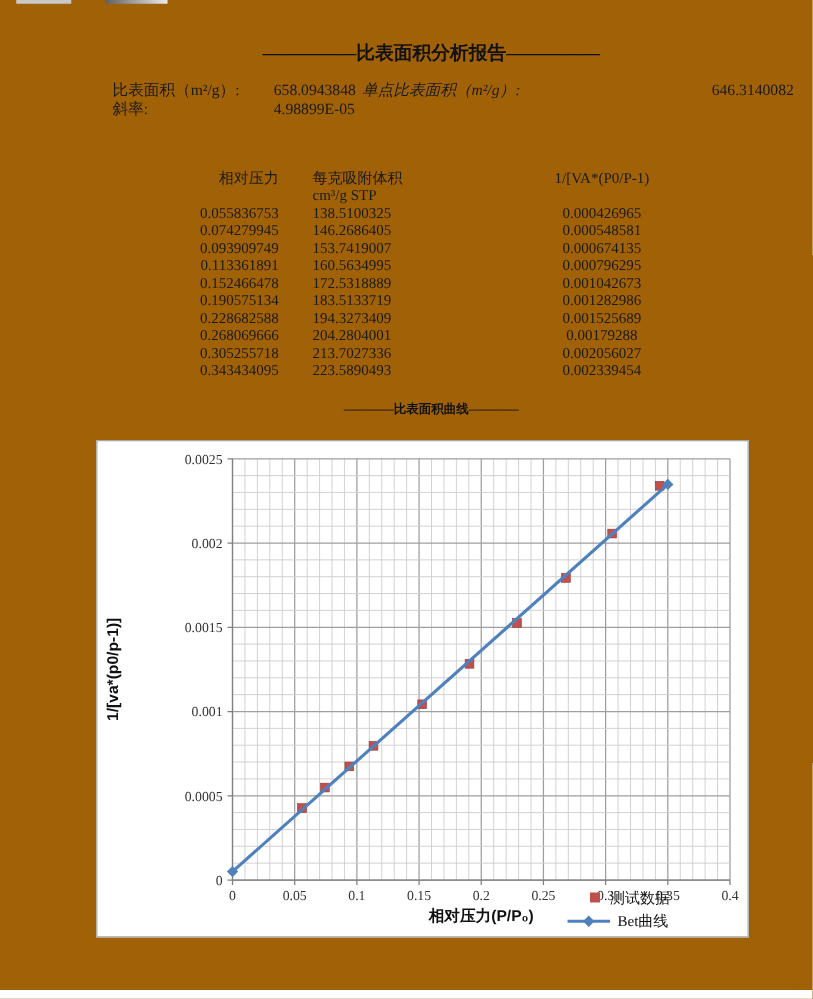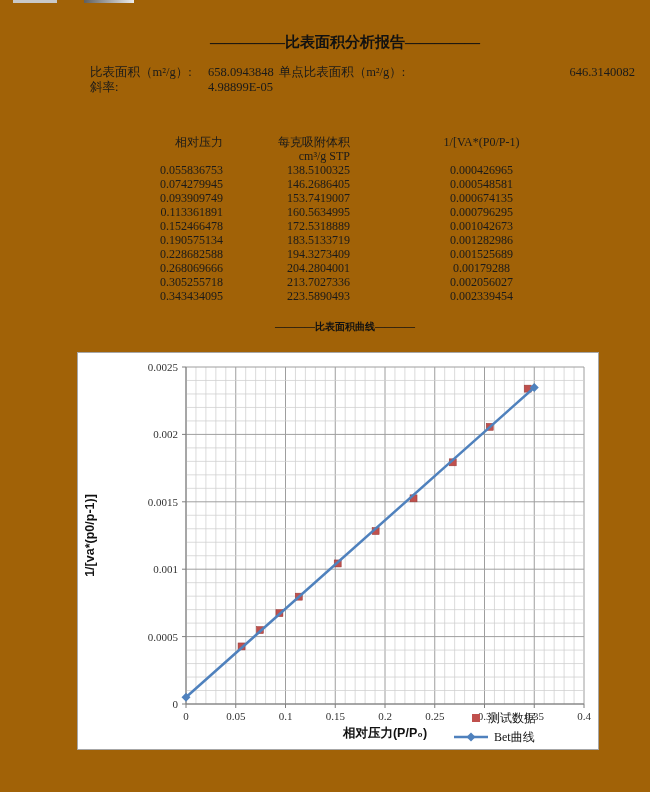--- a/index.html
+++ b/index.html
@@ -8,30 +8,30 @@
     font-family:"Liberation Serif","DejaVu Serif",serif;color:#1a1a1a;padding-left:20px;
   }
   .artifact-bar{position:absolute;top:0;height:3px;}
   .artifact-bar.b1{left:13px;width:44px;background:#c9c9c9;}
   .artifact-bar.b2{left:84px;width:50px;background:linear-gradient(90deg,#5f5f5f,#ececec);}
 
   .report-title{margin:33px 0 0 0;text-align:center;font-size:15px;font-weight:bold;color:#111;}
   .chart-section-title{margin:17px 0 0 0;text-align:center;font-size:10px;font-weight:bold;color:#111;}
 
   .summary{margin-top:13px;padding:0 35px 0 70px;font-size:12.5px;line-height:15px;}
-  .summary-row{display:flex;}
+  .summary-row{display:flex;gap:11px;}
   .s-label{flex:0 0 118px;}
   .s-mid{flex:1 1 auto;white-space:nowrap;}
-  .s-mid .s-mid-label{margin-left:5px;}
+  .s-mid .s-mid-label{margin-left:5px;font-style:italic;}
   .s-right{flex:0 0 auto;text-align:right;}
 
   .data-table{margin-top:40px;padding-right:57px;font-size:12px;line-height:14px;}
   .t-row{display:flex;}
   .c1{flex:0 0 203px;text-align:right;}
-  .c2{flex:0 0 100px;margin-left:27px;text-align:right;}
+  .c2{flex:0 0 100px;margin-left:27px;text-align:left;}
   .c3{flex:1 1 auto;text-align:center;}
 
   .chart-box{
     position:absolute;left:77px;top:352px;width:520px;height:396px;
     border:1px solid #a6a6a6;background:#ffffff;
   }
   .chart-box svg{display:block;width:520px;height:396px;}
   .tick-label{font:11px "Liberation Serif","DejaVu Serif",serif;fill:#333333;}
   .axis-title{font:bold 12.5px "Liberation Sans","DejaVu Sans",sans-serif;fill:#111111;}
   .legend-text{font:12px "Liberation Serif","DejaVu Serif",serif;fill:#111111;}

